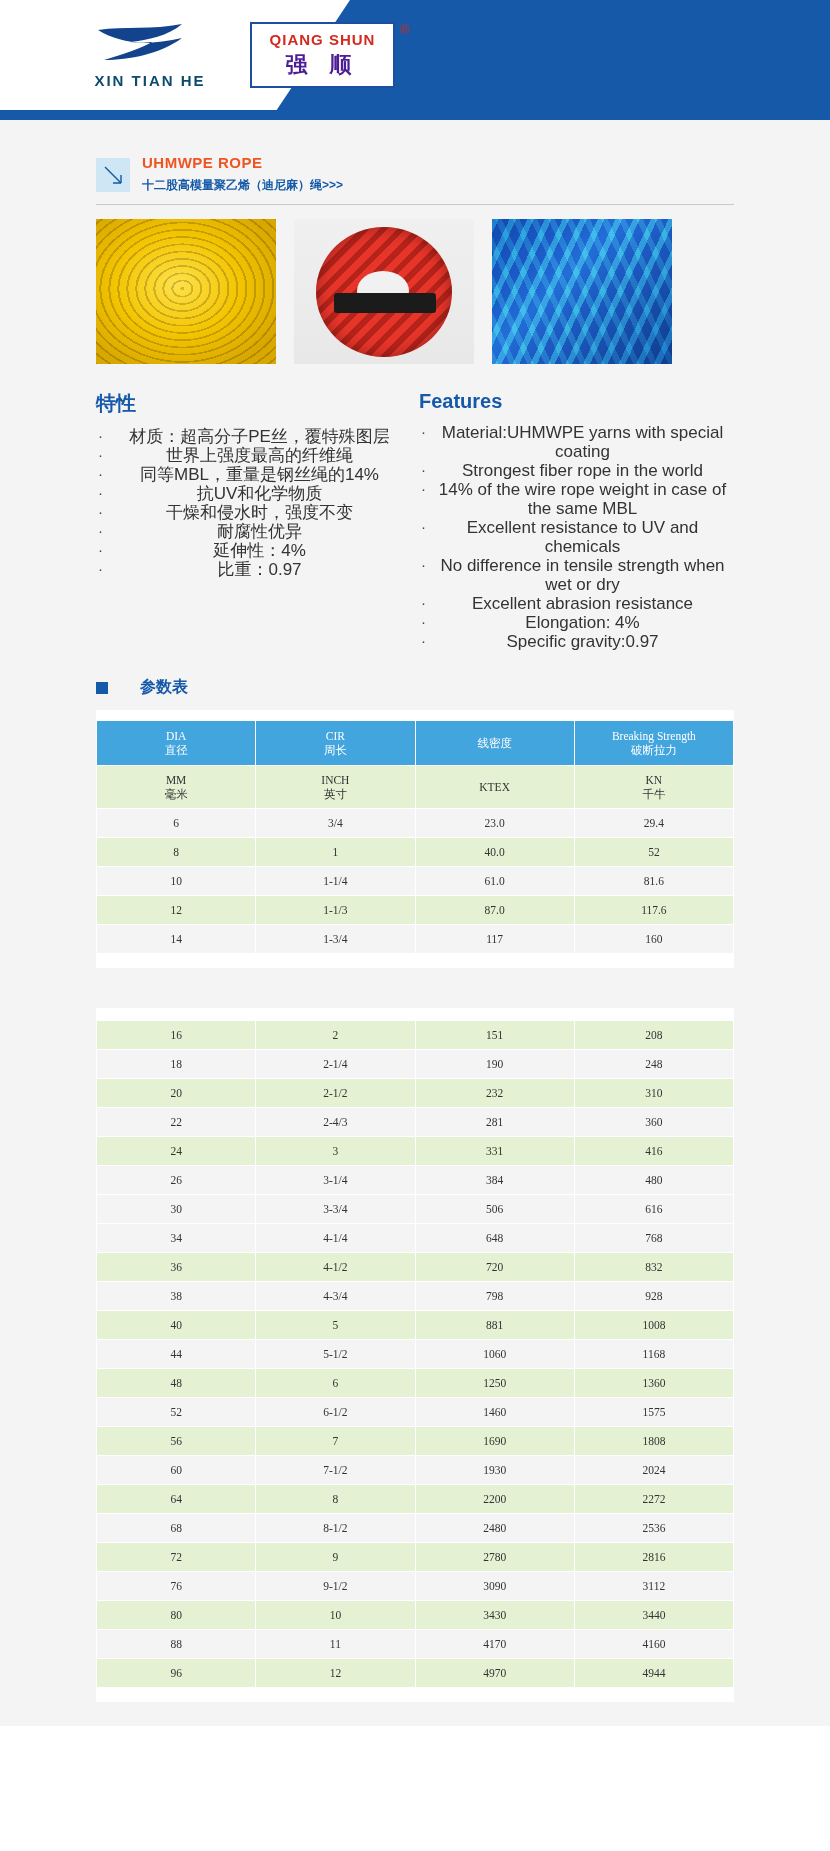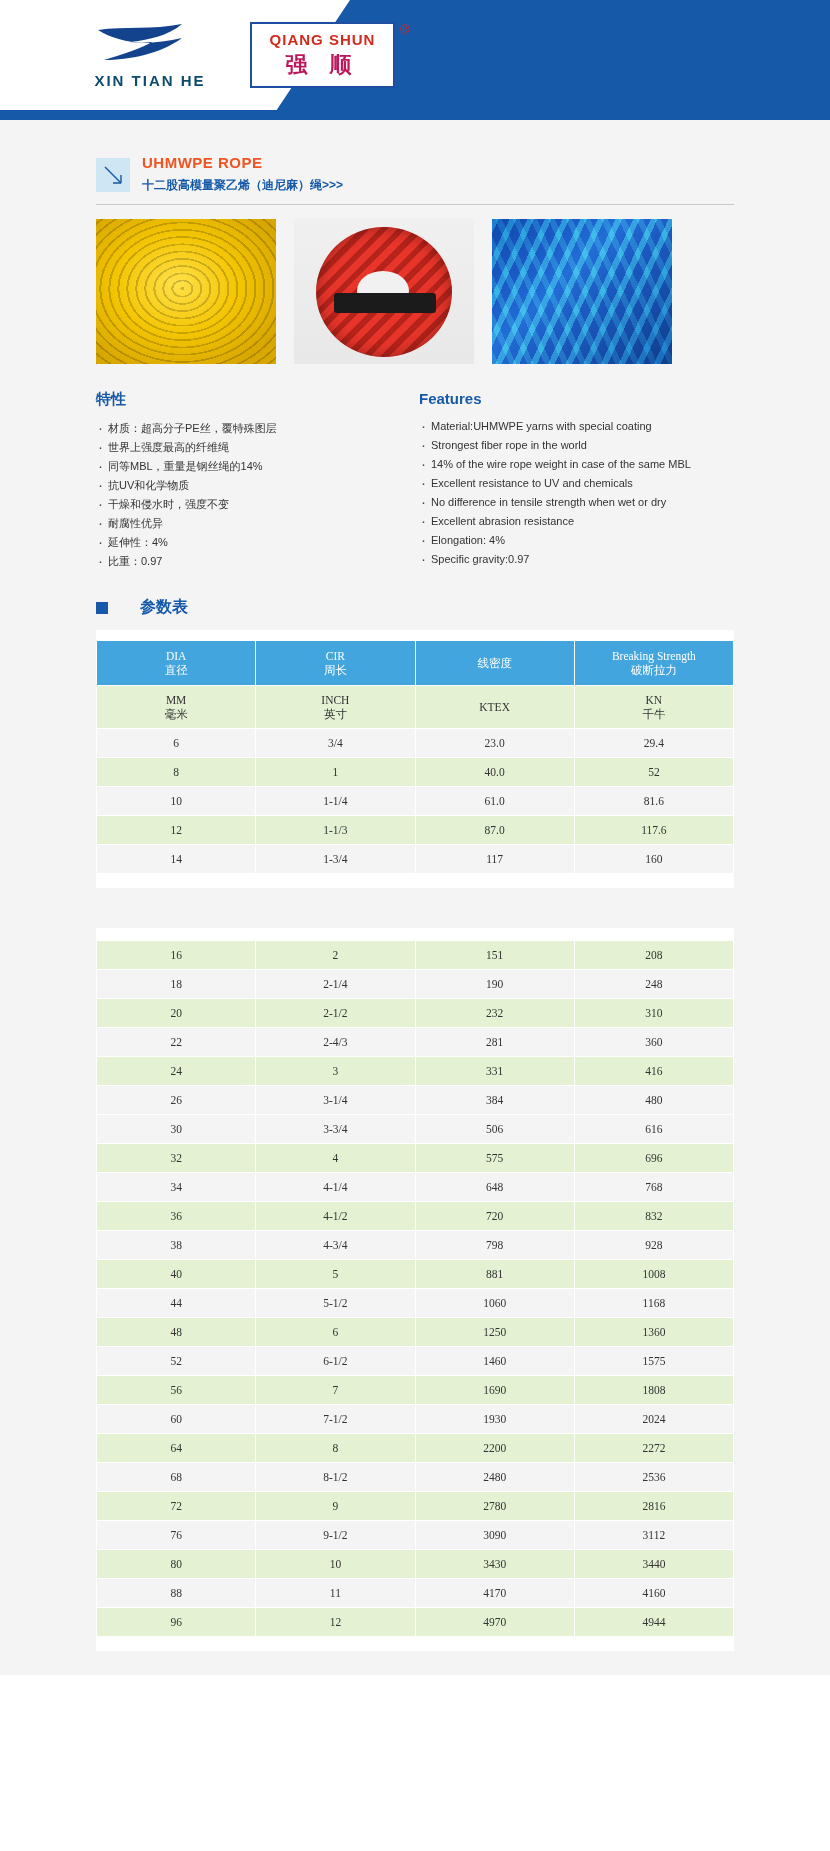--- a/index.html
+++ b/index.html
@@ -75,21 +75,21 @@
     box-sizing: border-box;
   }
   .brand-en {
     color: #d32a1e;
     font-size: 15px;
     font-weight: bold;
     letter-spacing: 1px;
     margin-top: 7px;
   }
   .brand-cn {
-    color: #be185d;
+    color: #4c1d95;
     font-size: 22px;
     font-weight: bold;
     letter-spacing: 8px;
     margin-top: 2px;
   }
   .reg-mark {
     position: absolute;
     left: 400px;
     top: 22px;
     color: #d32a1e;
@@ -184,31 +184,32 @@
 
   
   .features {
     display: flex;
     margin-top: 26px;
   }
   .feat-col { width: 50%; }
   .feat-col.right { padding-left: 8px; }
   .feat-head {
     color: #1559a8;
-    font-size: 15px;
+    font-size: 20px;
     font-weight: bold;
     margin-bottom: 10px;
   }
   .feat-list { list-style: none; margin: 0; padding: 0; }
   .feat-list li {
-    font-size: 11px;
+    font-size: 17px;
     color: #333;
     line-height: 19px;
     padding-left: 12px;
     position: relative;
+    text-align: center;
   }
   .feat-list li:before {
     content: "·";
     position: absolute;
     left: 2px;
     top: -1px;
     font-size: 15px;
     color: #444;
   }
 
@@ -466,26 +467,20 @@
             <td>3-1/4</td>
             <td>384</td>
             <td>480</td>
           </tr>
           <tr class="odd">
             <td>30</td>
             <td>3-3/4</td>
             <td>506</td>
             <td>616</td>
           </tr>
-          <tr class="even">
-            <td>32</td>
-            <td>4</td>
-            <td>575</td>
-            <td>696</td>
-          </tr>
           <tr class="odd">
             <td>34</td>
             <td>4-1/4</td>
             <td>648</td>
             <td>768</td>
           </tr>
           <tr class="even">
             <td>36</td>
             <td>4-1/2</td>
             <td>720</td>

